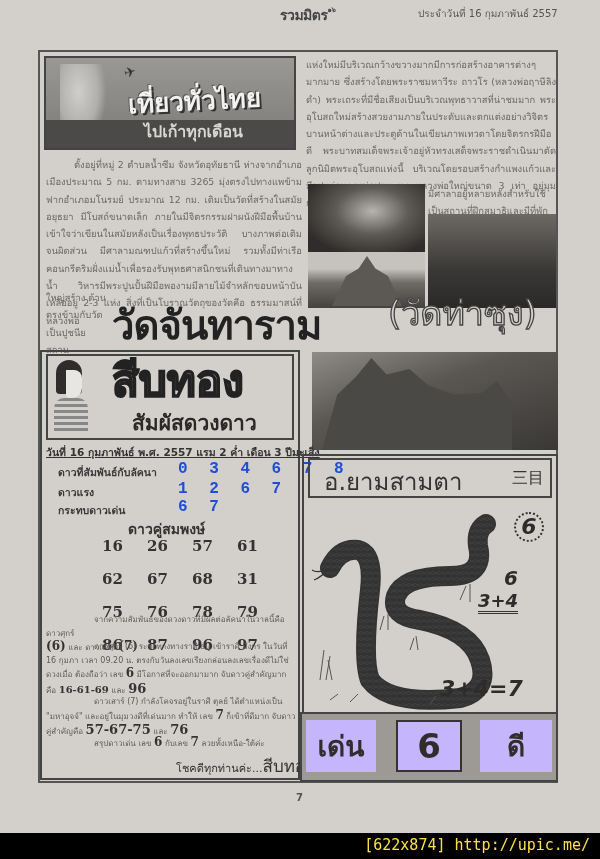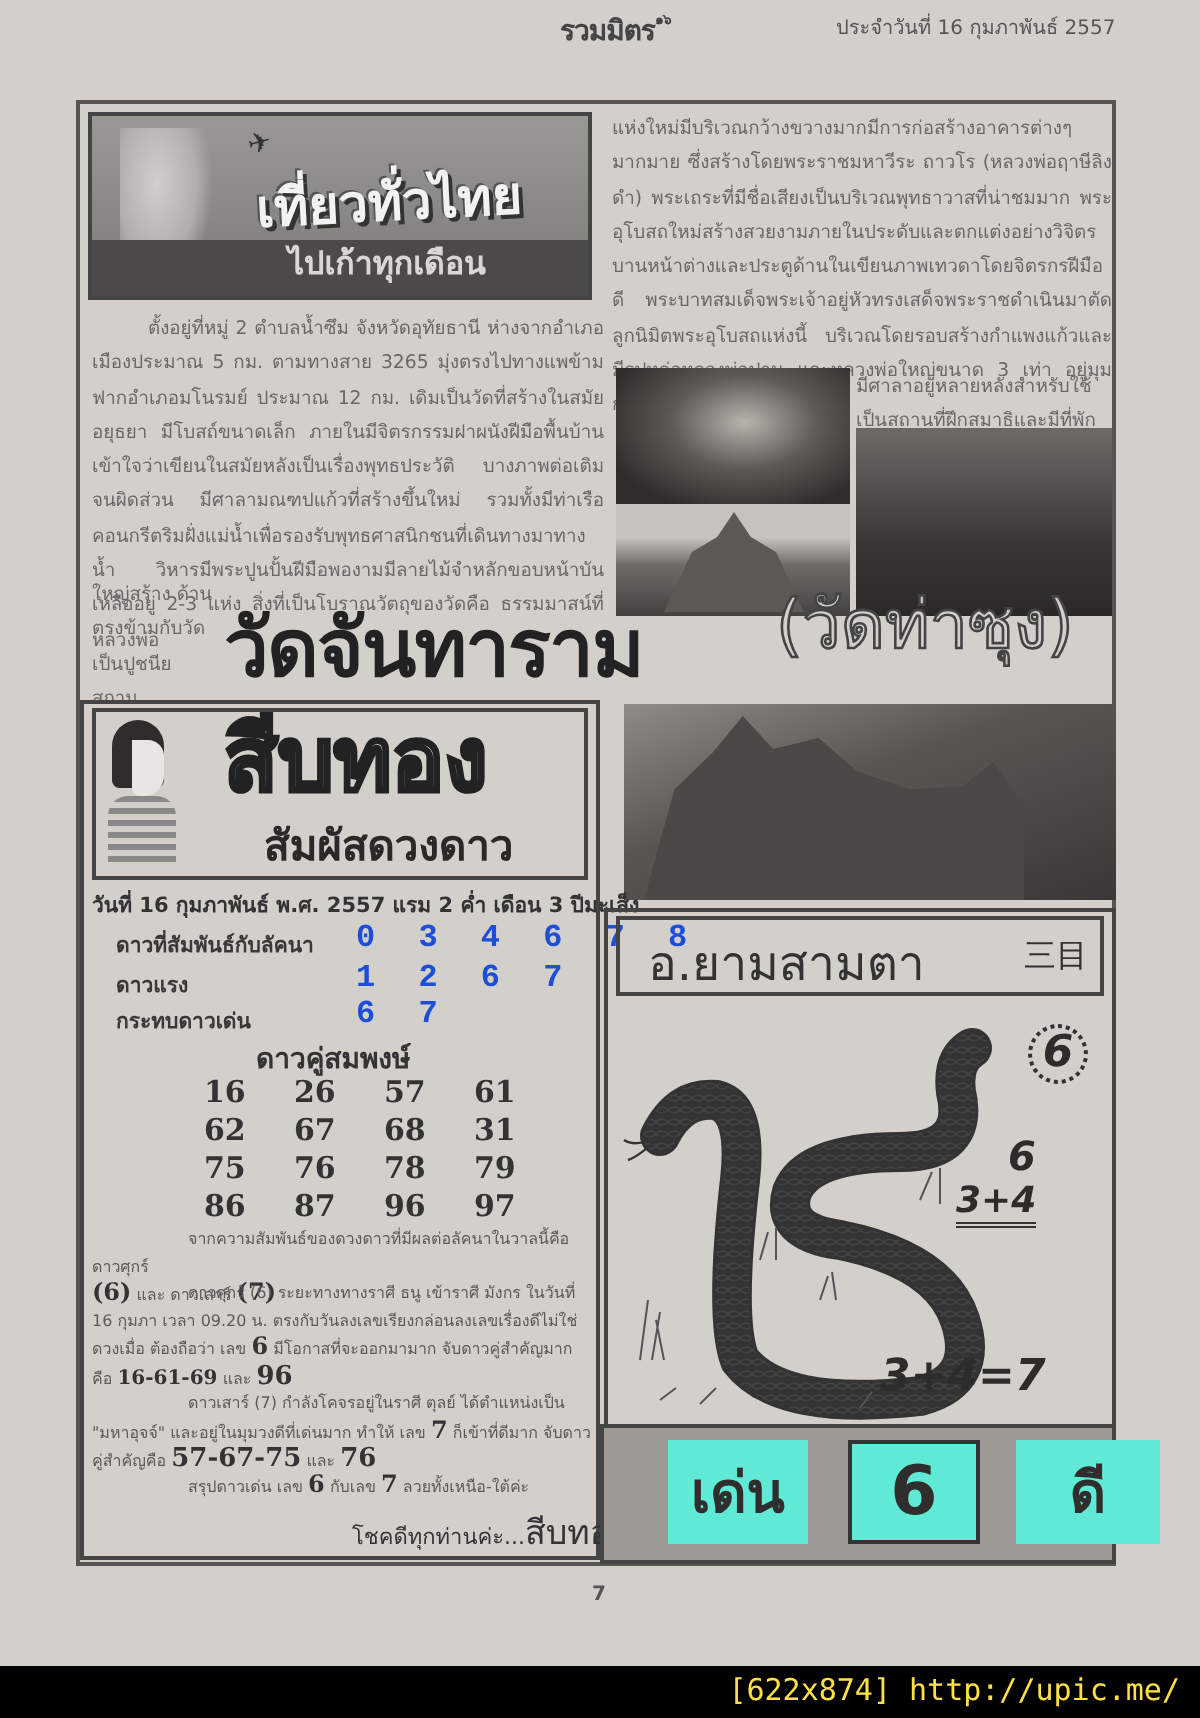--- a/index.html
+++ b/index.html
@@ -36,40 +36,40 @@
   .temple-alias{position:absolute;left:388px;top:290px;font-size:34px;color:#d3d0cc;-webkit-text-stroke:1.3px #444;line-height:46px;}
   
   .horo-box{position:absolute;left:40px;top:350px;width:260px;height:430px;border:2px solid #444;box-sizing:border-box;}
   .horo-header{position:absolute;left:46px;top:354px;width:248px;height:86px;border:2px solid #444;box-sizing:border-box;}
   .avatar{position:absolute;left:52px;top:360px;width:42px;height:74px;}
   .avatar .hair{position:absolute;left:4px;top:0;width:26px;height:34px;background:#2f2d2b;border-radius:14px 14px 4px 4px;}
   .avatar .face{position:absolute;left:14px;top:10px;width:16px;height:28px;background:#e8e6e2;border-radius:0 8px 10px 4px;}
   .avatar .body{position:absolute;left:2px;top:38px;width:34px;height:36px;background:repeating-linear-gradient(#888 0 3px,#d3d0cc 3px 6px);border-radius:10px 10px 0 0;}
   .horo-title{position:absolute;left:112px;top:354px;font-size:44px;font-weight:bold;color:#d3d0cc;-webkit-text-stroke:2px #222;line-height:54px;}
   .horo-sub{position:absolute;left:132px;top:406px;font-size:21px;font-weight:bold;color:#2a2928;}
-  .horo-date{position:absolute;left:46px;top:444px;font-size:10.5px;font-weight:bold;color:#333;}
+  .horo-date{position:absolute;left:46px;top:444px;font-size:10.5px;font-weight:bold;color:#333;text-decoration:underline;}
   .star-row{position:absolute;left:58px;font-size:10.5px;font-weight:bold;color:#3a3938;}
   .star-vals{position:absolute;font-family:Liberation Mono, monospace;font-size:16px;font-weight:bold;color:#1d4ed8;letter-spacing:6px;}
   .pair-heading{position:absolute;left:128px;top:518px;font-size:14px;font-weight:bold;color:#333;}
-  .pair-grid{position:absolute;left:102px;top:538px;display:grid;grid-template-columns:repeat(4,45px);row-gap:2px;}
+  .pair-grid{position:absolute;left:102px;top:538px;display:grid;grid-template-columns:repeat(4,45px);row-gap:16px;}
   .pair-grid span{font-family:"DejaVu Serif",serif;font-size:15px;font-weight:bold;color:#333;line-height:17px;}
   .small{font-size:8px;line-height:13.5px;color:#5c5a58;}
   .serif-b{font-family:"DejaVu Serif",serif;font-weight:bold;color:#333;}
   .horo-para{position:absolute;left:46px;width:250px;}
   .signoff{position:absolute;left:176px;top:752px;font-size:11px;color:#333;}
   .signoff b{font-size:17px;font-weight:normal;}
   
   .fortune-box{position:absolute;left:302px;top:454px;width:256px;height:260px;border:2px solid #444;box-sizing:border-box;}
   .fortune-title-box{position:absolute;left:308px;top:458px;width:244px;height:40px;border:2px solid #444;box-sizing:border-box;}
   .fortune-title{position:absolute;left:324px;top:462px;font-size:24px;color:#333;}
   .fortune-kanji{position:absolute;left:512px;top:468px;font-size:16px;color:#333;}
   .snake{position:absolute;left:310px;top:510px;width:240px;height:200px;}
   .hand{position:absolute;font-family:"DejaVu Sans",sans-serif;font-style:italic;font-weight:bold;color:#2d2c2b;}
   .play-bar{position:absolute;left:300px;top:712px;width:258px;height:70px;border:2px solid #444;box-sizing:border-box;background:#9d9a96;}
-  .play-cell{position:absolute;top:720px;height:52px;background:#5eead4;display:flex;align-items:center;justify-content:center;font-weight:bold;color:#2f2e2d;margin-left:28px;}
+  .play-cell{position:absolute;top:720px;height:52px;background:#c4b5fd;display:flex;align-items:center;justify-content:center;font-weight:bold;color:#2f2e2d;}
   .page-no{position:absolute;left:296px;top:792px;font-size:10px;font-weight:bold;color:#555;}
   .watermark{position:absolute;right:10px;top:836px;font-size:15px;color:#fde047;font-family:"DejaVu Sans Mono",monospace;}
 </style>
 </head>
 <body>
 
 <div class="page">
 
   <div class="masthead"><span>รวมมิตร</span><small>๑๖</small></div>
   <div class="issue-date">ประจำวันที่ 16 กุมภาพันธ์ 2557</div>

